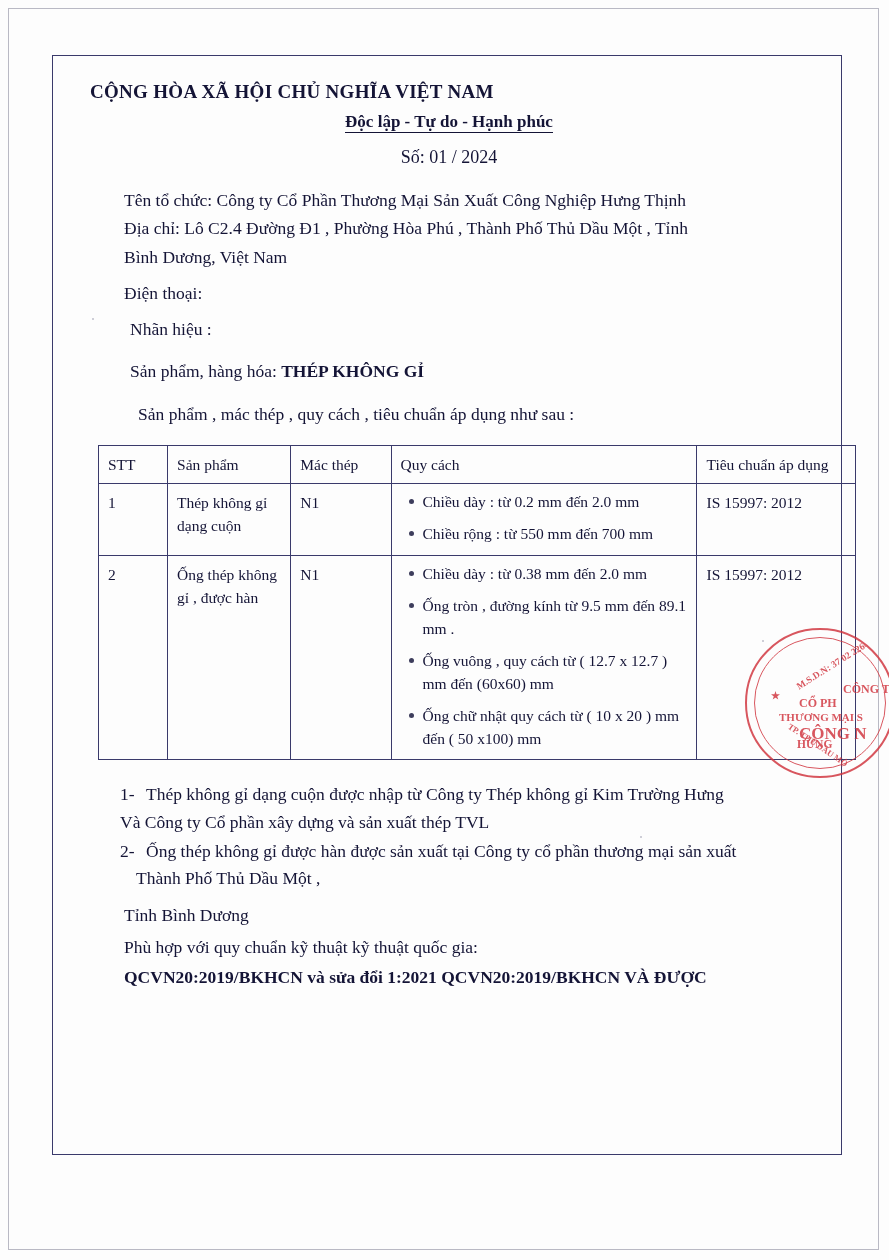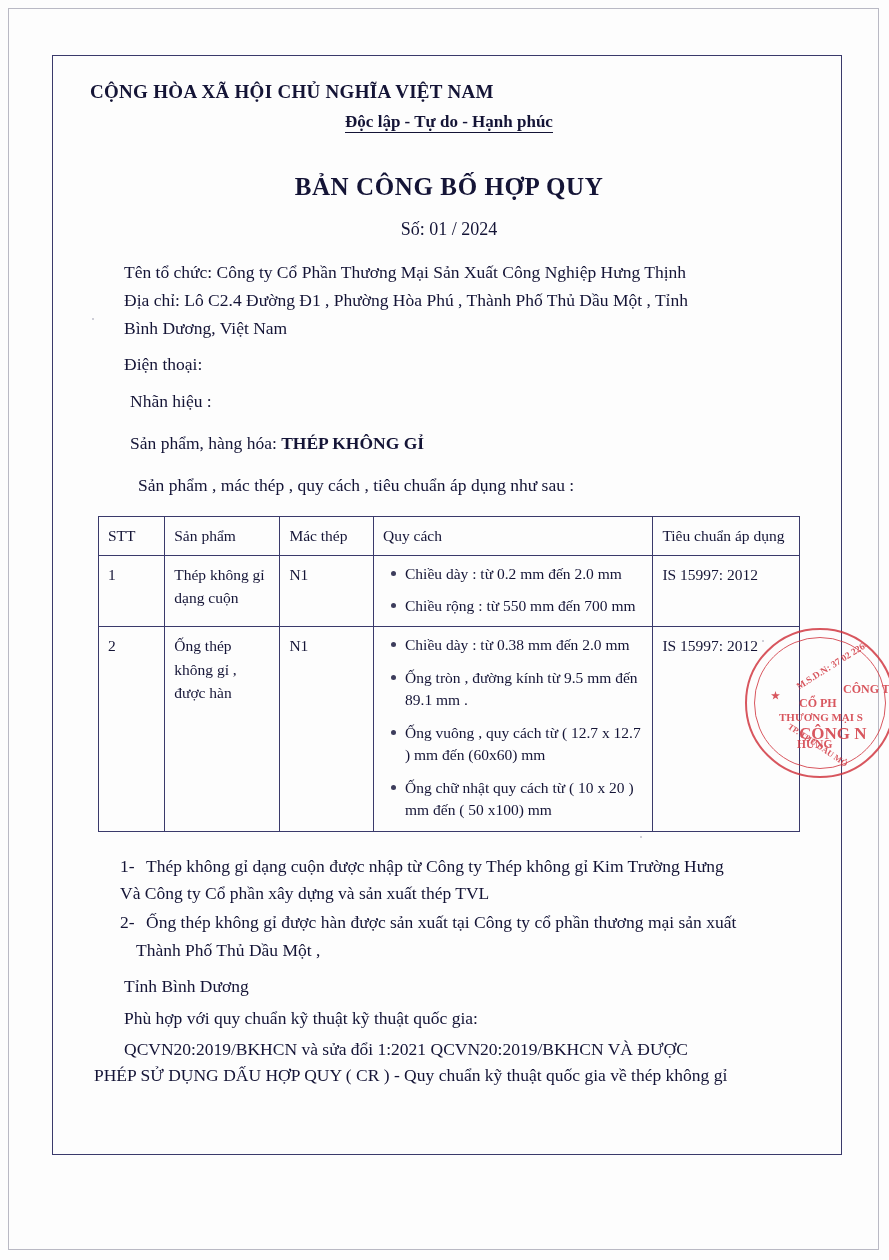--- a/index.html
+++ b/index.html
@@ -84,21 +84,21 @@
     margin: 2px 0 2px 0;
     text-indent: 0;
   }
   .indent-1 { padding-left: 34px; }
   .indent-2 { padding-left: 40px; }
   .indent-3 { padding-left: 48px; }
   .gap-sm { margin-top: 10px; }
   .gap-md { margin-top: 16px; }
 
   table.spec {
-    width: 702px;
+    width: 758px;
     margin: 18px 0 0 8px;
     border-collapse: collapse;
     font-size: 15.5px;
     color: #141436;
   }
   table.spec th, table.spec td {
     border: 1.1px solid #3a3a6b;
     padding: 7px 9px;
     vertical-align: top;
     font-weight: normal;
@@ -149,20 +149,21 @@
   }
   .note-body { flex: 1; }
   .note-cont { padding-left: 56px; }
   .tail { margin-top: 10px; padding-left: 34px; }
   .tail2 { margin-top: 6px; padding-left: 34px; }
   .final {
     margin-top: 4px;
     padding-left: 34px;
     text-align: justify;
     line-height: 1.5;
+    font-weight: bold;
   }
   .final2 {
     text-align: justify;
     line-height: 1.5;
     padding-left: 4px;
   }
   
   .stamp {
     position: absolute;
     right: -6px;
@@ -255,21 +256,20 @@
 
   <div class="speck" style="left:92px;top:318px;width:2px;height:2px;"></div>
   <div class="speck" style="left:762px;top:640px;width:2px;height:2px;"></div>
   <div class="speck" style="left:640px;top:836px;width:2px;height:2px;"></div>
 
   <div class="content">
 
     <div class="natl">CỘNG HÒA XÃ HỘI CHỦ NGHĨA VIỆT NAM</div>
     <div class="motto"><span>Độc lập - Tự do - Hạnh phúc</span></div>
 
-    <div class="title">BẢN CÔNG BỐ HỢP QUY</div>
     <div class="number">Số: 01 / 2024</div>
 
     <div class="para indent-1">
       <span>Tên tổ chức:</span>
       <span>Công ty Cổ Phần Thương Mại Sản Xuất Công Nghiệp Hưng Thịnh</span>
     </div>
 
     <div class="para indent-1">
       <span>Địa chỉ:</span>
       <span>Lô C2.4 Đường Đ1 , Phường Hòa Phú , Thành Phố Thủ Dầu Một , Tỉnh</span>
@@ -343,21 +343,20 @@
       <div class="note-row" style="margin-top:4px;">
         <div class="note-num">2-</div>
         <div class="note-body">Ống thép không gỉ được hàn được sản xuất tại Công ty cổ phần thương mại sản xuất</div>
       </div>
       <div style="padding-left:46px;">Thành Phố Thủ Dầu Một ,</div>
     </div>
 
     <div class="tail">Tỉnh Bình Dương</div>
     <div class="tail2">Phù hợp với quy chuẩn kỹ thuật kỹ thuật quốc gia:</div>
     <div class="final">QCVN20:2019/BKHCN và sửa đổi 1:2021  QCVN20:2019/BKHCN VÀ ĐƯỢC</div>
-    <div class="final2">PHÉP SỬ DỤNG DẤU HỢP QUY ( CR ) -  Quy chuẩn kỹ thuật quốc gia về thép không gỉ</div>
   </div>
 
   <div class="stamp">
     <div class="stamp-inner">
       <div class="stamp-l1">M.S.D.N: 37 02 2266</div>
       <div class="stamp-star">★</div>
       <div class="stamp-l2">CÔNG T</div>
       <div class="stamp-l3">CỔ PH</div>
       <div class="stamp-l4">THƯƠNG MẠI S</div>
       <div class="stamp-l5">CÔNG N</div>

